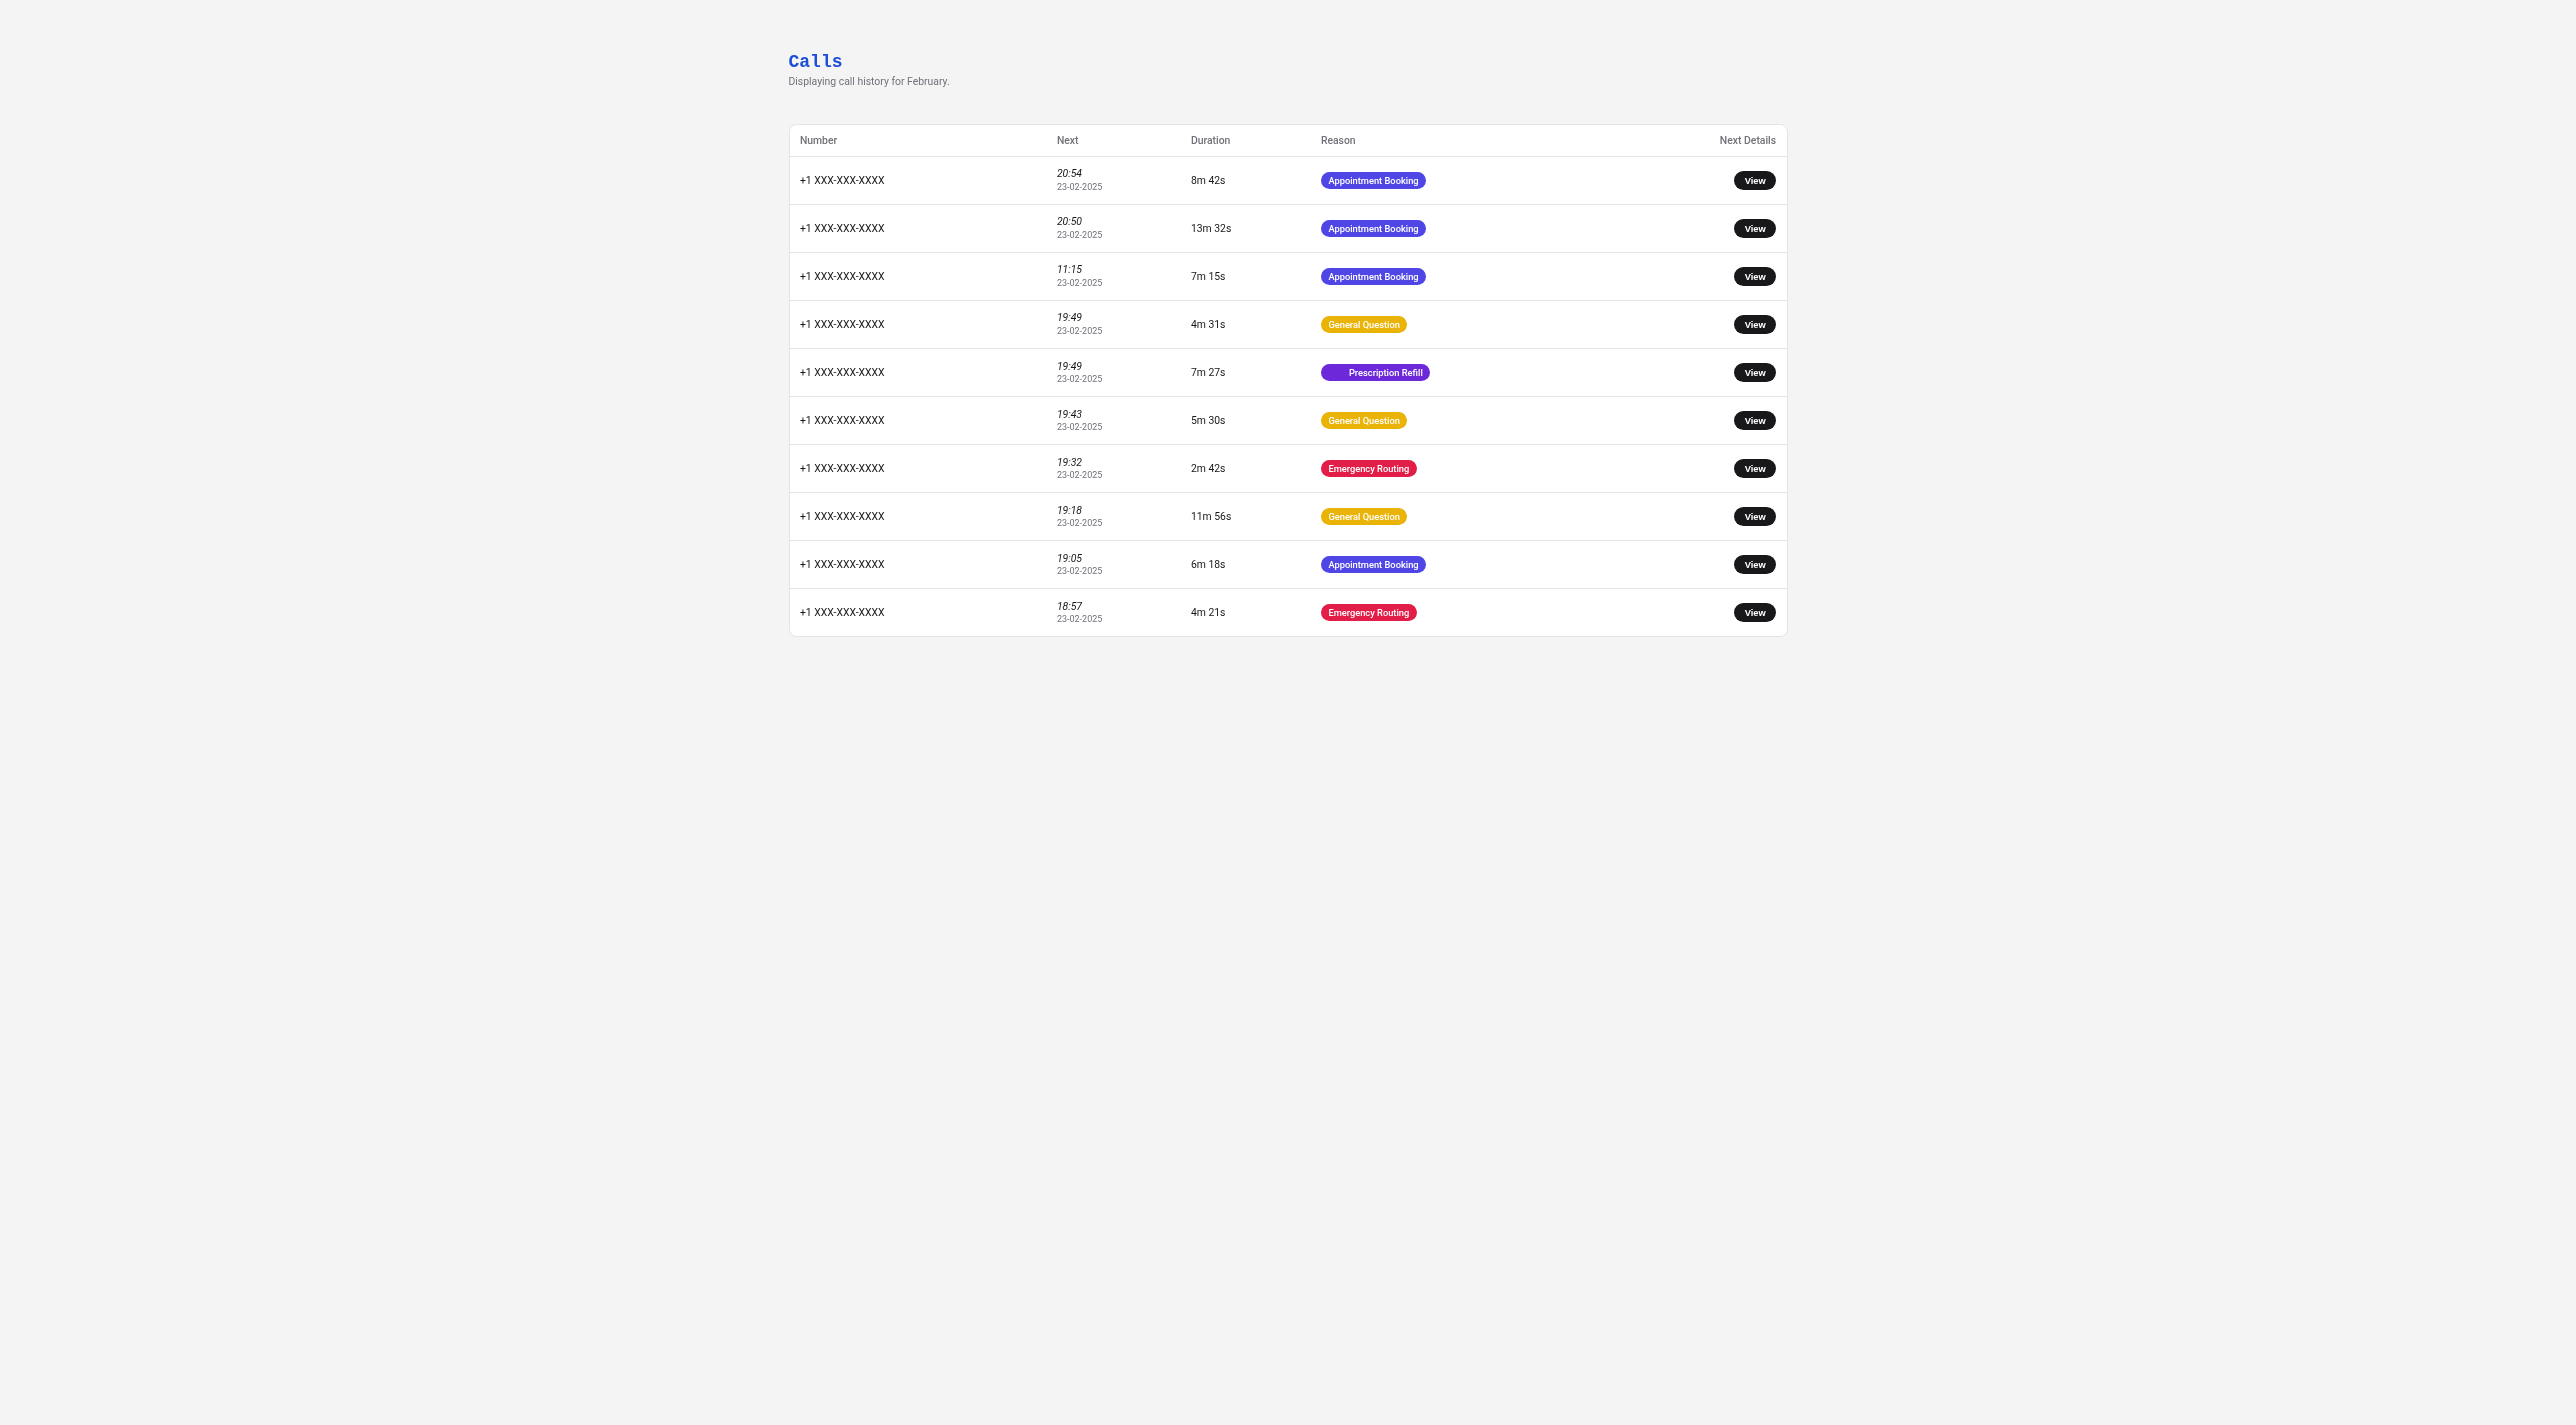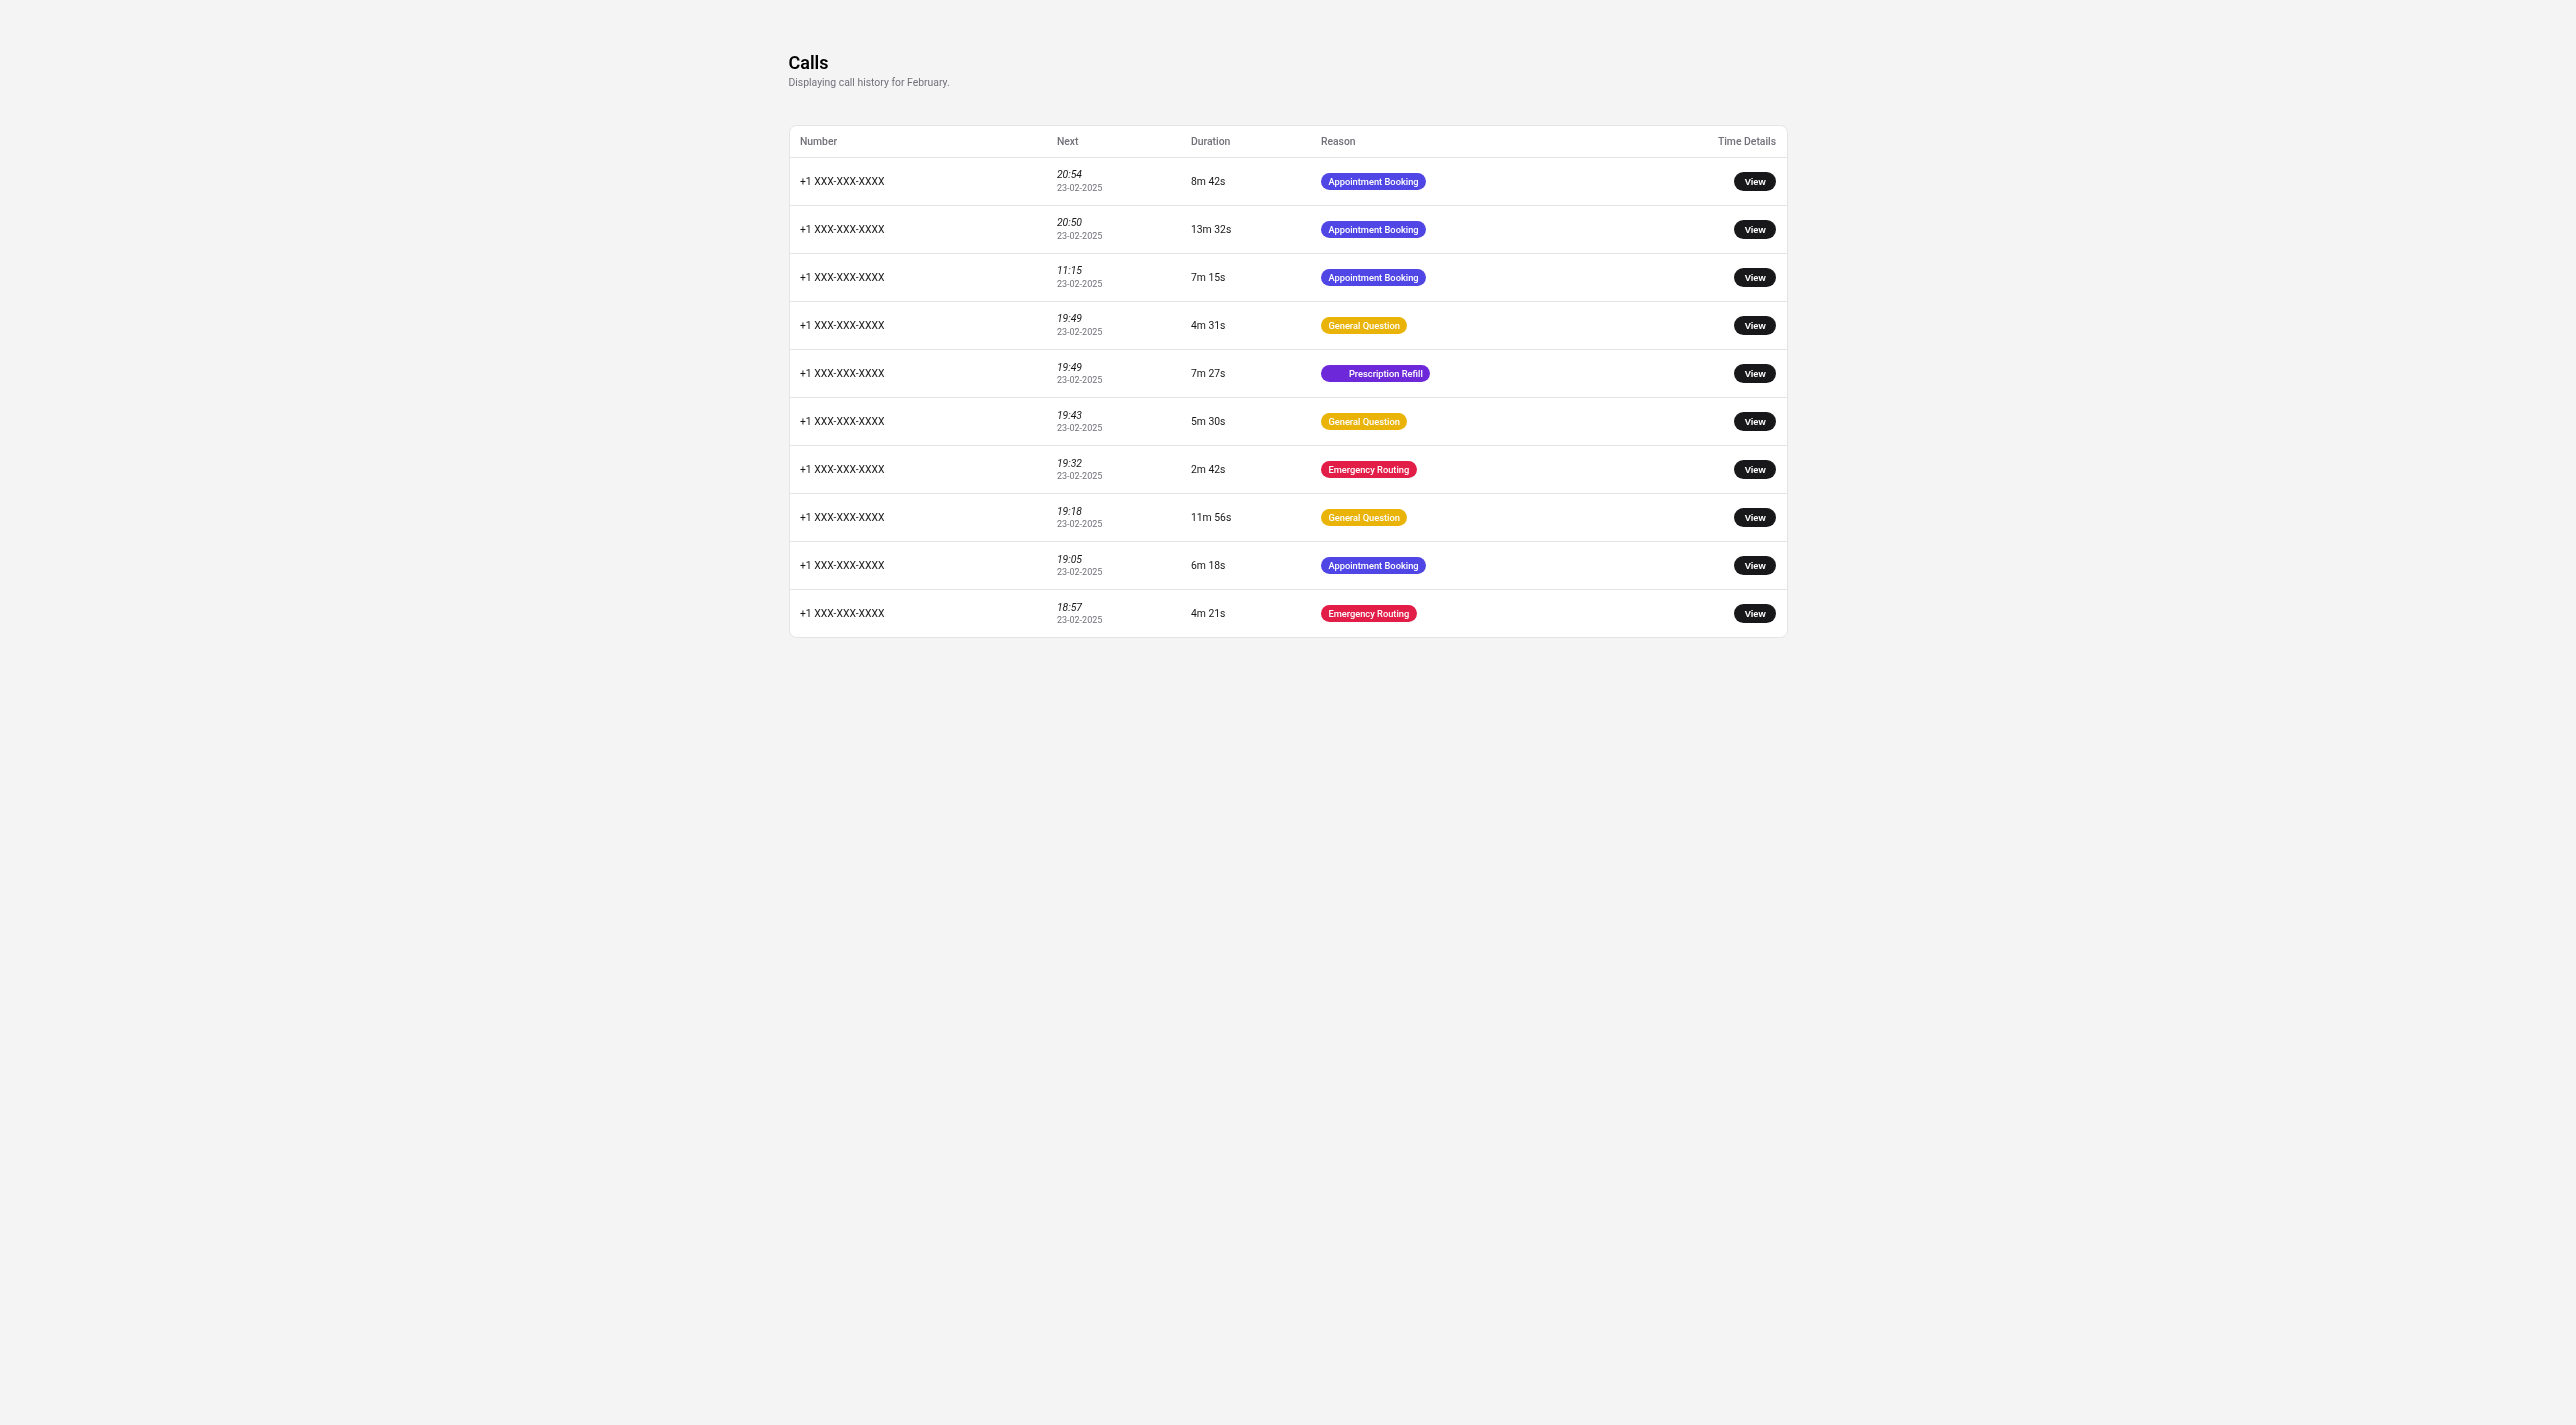--- a/index.html
+++ b/index.html
@@ -15,22 +15,23 @@
     padding: 0;
   }
   .container {
     max-width: 999px;
     margin: 0 auto;
     padding: 52px 0 30px;
   }
   .page-title {
     font-size: 18px;
     font-weight: 600;
-    color: #000000;
+    color: #1d4ed8;
     margin-bottom: 3px;
+    font-family: Liberation Mono, monospace;
   }
   .page-subtitle {
     font-size: 10.4px;
     color: #71717a;
     margin-bottom: 36px;
   }
   .table-card {
     background: #ffffff;
     border-radius: 7.5px;
     overflow: hidden;
@@ -140,21 +141,21 @@
   <p class="page-subtitle">Displaying call history for February.</p>
 
   <div class="table-card">
     <table class="table">
       <thead>
         <tr>
           <th class="col-number">Number</th>
           <th class="col-time">Next</th>
           <th class="col-duration">Duration</th>
           <th class="col-reason">Reason</th>
-          <th class="col-details">Time Details</th>
+          <th class="col-details">Next Details</th>
         </tr>
       </thead>
       <tbody id="table-body">
       <tr>
             <td>+1 XXX-XXX-XXXX</td>
             <td>
               <div class="time-main">20:54</div>
               <div class="time-sub">23-02-2025</div>
             </td>
             <td>8m 42s</td>

